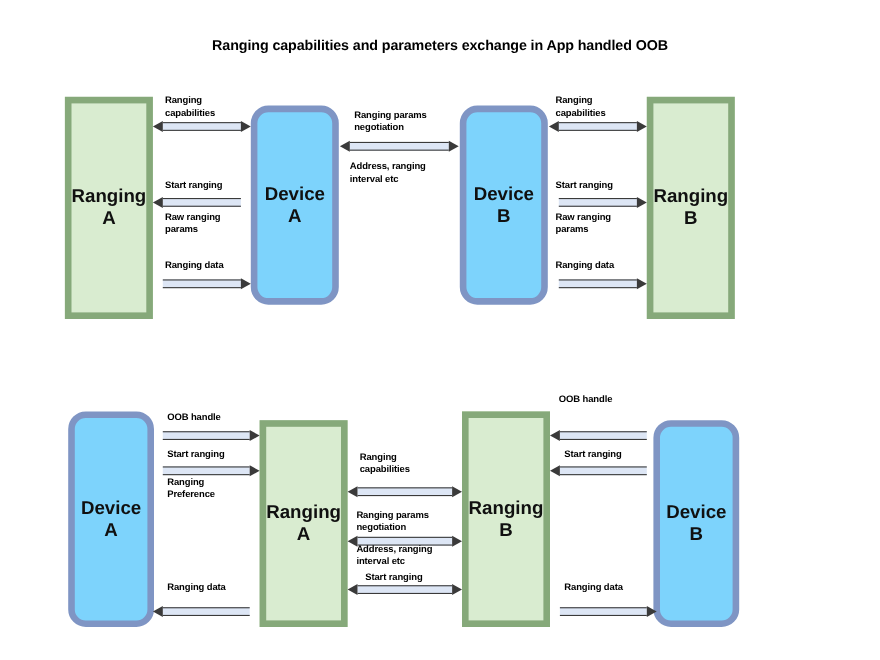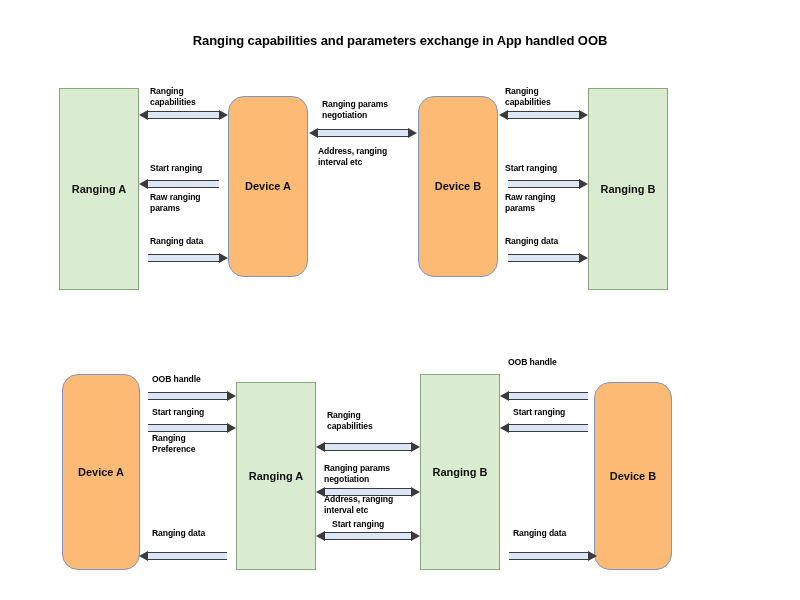--- a/index.html
+++ b/index.html
@@ -19,32 +19,32 @@
     width: 800px;
     text-align: center;
     font-weight: bold;
     font-size: 13px;
     color: #000000;
     letter-spacing: -0.1px;
   }
 
   .node {
     position: absolute;
-    border: 1px solid #0ea5e9;
+    border: 6px solid #0ea5e9;
     display: flex;
     align-items: center;
     justify-content: center;
-    font-size: 11px;
+    font-size: 17px;
     font-weight: bold;
     color: #101010;
     text-align: center;
     line-height: 1.15;
   }
   .node.green { background: #d9ecd0; border-color: #86a97a; border-radius: 0; }
-  .node.blue  { background: #fdba74; border-color: #7f95c4; border-radius: 16px; }
+  .node.blue  { background: #7dd3fc; border-color: #7f95c4; border-radius: 16px; }
 
   
   .arrow {
     position: absolute;
     height: 8px;
     background: #dde6f5;
     border-top: 1px solid #3a3a3a;
     border-bottom: 1px solid #3a3a3a;
   }
   .arrow::before, .arrow::after {

